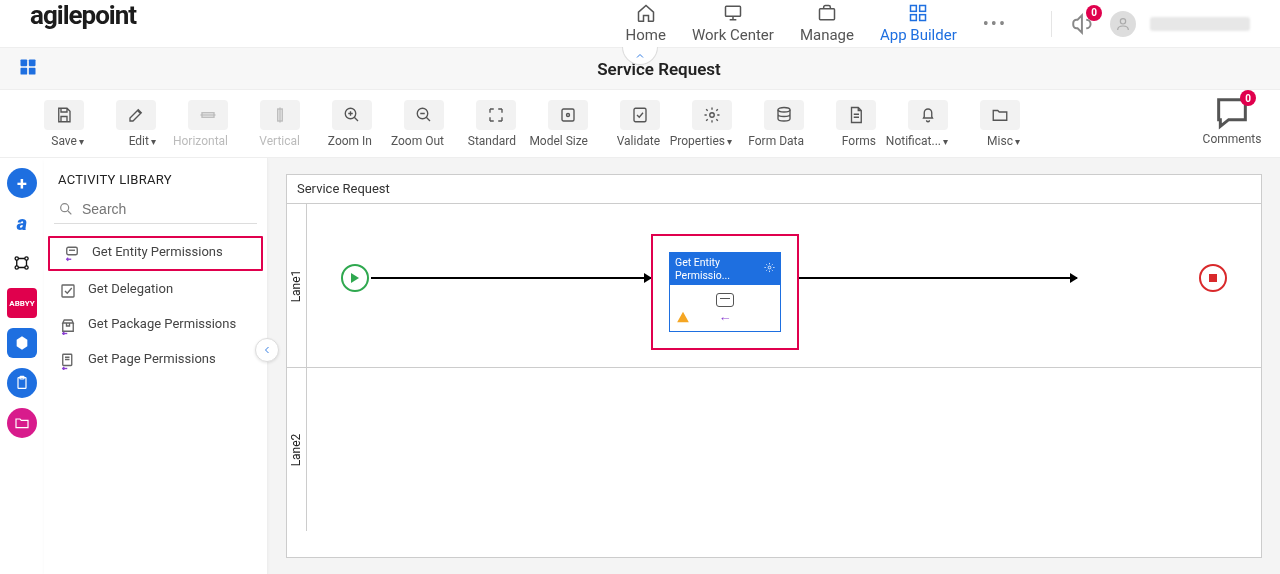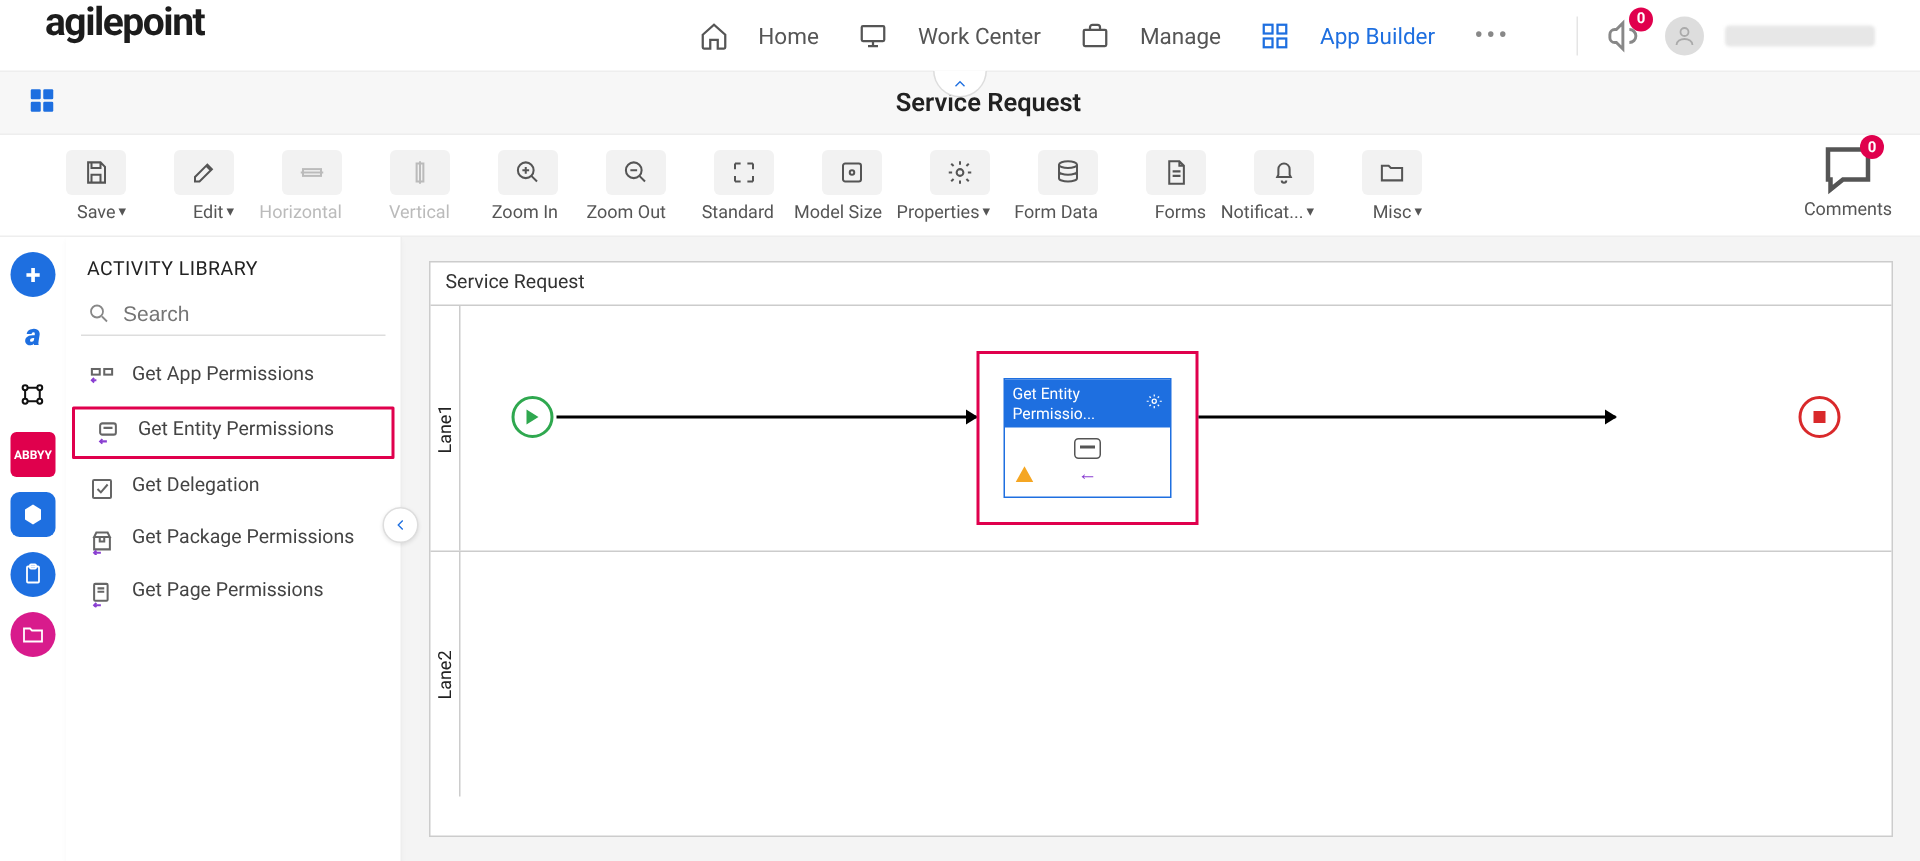--- a/index.html
+++ b/index.html
@@ -2,21 +2,21 @@
 <html><head>
 <meta charset="utf-8">
 <style>
 * { box-sizing: border-box; margin: 0; padding: 0; }
 body { font-family: -apple-system, "Segoe UI", Roboto, Arial, sans-serif; font-size: 13px; color: #333; background: #fff; width: 1280px; height: 574px; overflow: hidden; }
 
 
 .topbar { height: 48px; display: flex; padding: 0 30px; border-bottom: 1px solid #eee; }
 .logo { font-size: 26px; font-weight: 700; color: #1c1c1c; letter-spacing: -1px; }
 .topnav { margin-left: auto; display: flex; align-items: center; gap: 26px; }
-.topnav-item { display: flex; align-items: center; gap: 20px; color: #555; cursor: pointer; font-size: 15px; }
+.topnav-item { display: flex; align-items: center; gap: 3px; color: #555; cursor: pointer; font-size: 15px; flex-direction: column; }
 .topnav-item.active { color: #1e6fe0; }
 .topnav-item svg { width: 20px; height: 20px; }
 .topnav-right { display: flex; align-items: center; gap: 14px; margin-left: 18px; padding-left: 18px; border-left: 1px solid #e5e5e5; }
 .icon-btn { position: relative; width: 26px; height: 26px; display: flex; align-items: center; justify-content: center; color: #888; cursor: pointer; }
 .badge { position: absolute; top: -6px; right: -6px; background: #e0004d; color: #fff; font-size: 10px; font-weight: 700; width: 16px; height: 16px; border-radius: 8px; display:flex; align-items:center; justify-content:center; }
 .avatar { width: 26px; height: 26px; border-radius: 50%; background: #ddd; display:flex;align-items:center;justify-content:center;color:#aaa;}
 .username-blur { width: 100px; height: 14px; background: #e7e7e7; border-radius: 3px; filter: blur(1px);}
 .more-dots { color:#888; font-size:18px; letter-spacing:2px; cursor:pointer;}
 
 
@@ -253,20 +253,31 @@
           <circle cx="12" cy="12" r="2"></circle>
         </svg>
       </div>
     <div class="tool-label">
         <span>Model Size</span>
       </div>
   </div>
   <div class="tool">
     <div class="tool-icon">
         <svg viewBox="0 0 24 24">
+          <rect x="4" y="3" width="16" height="18" rx="2"></rect>
+          <path d="M8 12l3 3 5-6"></path>
+        </svg>
+      </div>
+    <div class="tool-label">
+        <span>Validate</span>
+      </div>
+  </div>
+  <div class="tool">
+    <div class="tool-icon">
+        <svg viewBox="0 0 24 24">
           <circle cx="12" cy="12" r="3"></circle>
           <path d="M12 2v3M12 19v3M4.2 4.2l2.1 2.1M17.7 17.7l2.1 2.1M2 12h3M19 12h3M4.2 19.8l2.1-2.1M17.7 6.3l2.1-2.1"></path>
         </svg>
       </div>
     <div class="tool-label">
         <span>Properties</span>
         <span class="chev">▾</span>
       </div>
   </div>
   <div class="tool">
@@ -362,31 +373,20 @@
   <div class="sidebar">
     <div class="sidebar-title">ACTIVITY LIBRARY</div>
     <div class="search-wrap">
       <svg viewBox="0 0 24 24" width="16" height="16">
           <circle cx="10" cy="10" r="6"></circle>
           <path d="M15 15l5 5"></path>
         </svg>
       <input class="search-input" placeholder="Search" style="">
     </div>
     <div class="lib-list">
-      <div class="lib-item">
-        <div class="lib-icon">
-          <svg viewBox="0 0 24 24" width="18" height="18">
-              <rect x="3" y="4" width="7" height="5"></rect>
-              <rect x="14" y="4" width="7" height="5"></rect>
-              <path d="M7 14h-4" stroke="#8a3fd1"></path>
-              <path d="M5 12l-2 2 2 2" stroke="#8a3fd1"></path>
-            </svg>
-        </div>
-        <span>Get App Permissions</span>
-      </div>
       <div class="lib-item selected">
         <div class="lib-icon">
           <svg viewBox="0 0 24 24" width="18" height="18">
               <rect x="5" y="3" width="14" height="10" rx="2"></rect>
               <path d="M8 7h8"></path>
               <path d="M11 19h-6" stroke="#8a3fd1"></path>
               <path d="M7 17l-2 2 2 2" stroke="#8a3fd1"></path>
             </svg>
         </div>
         <span>Get Entity Permissions</span>

